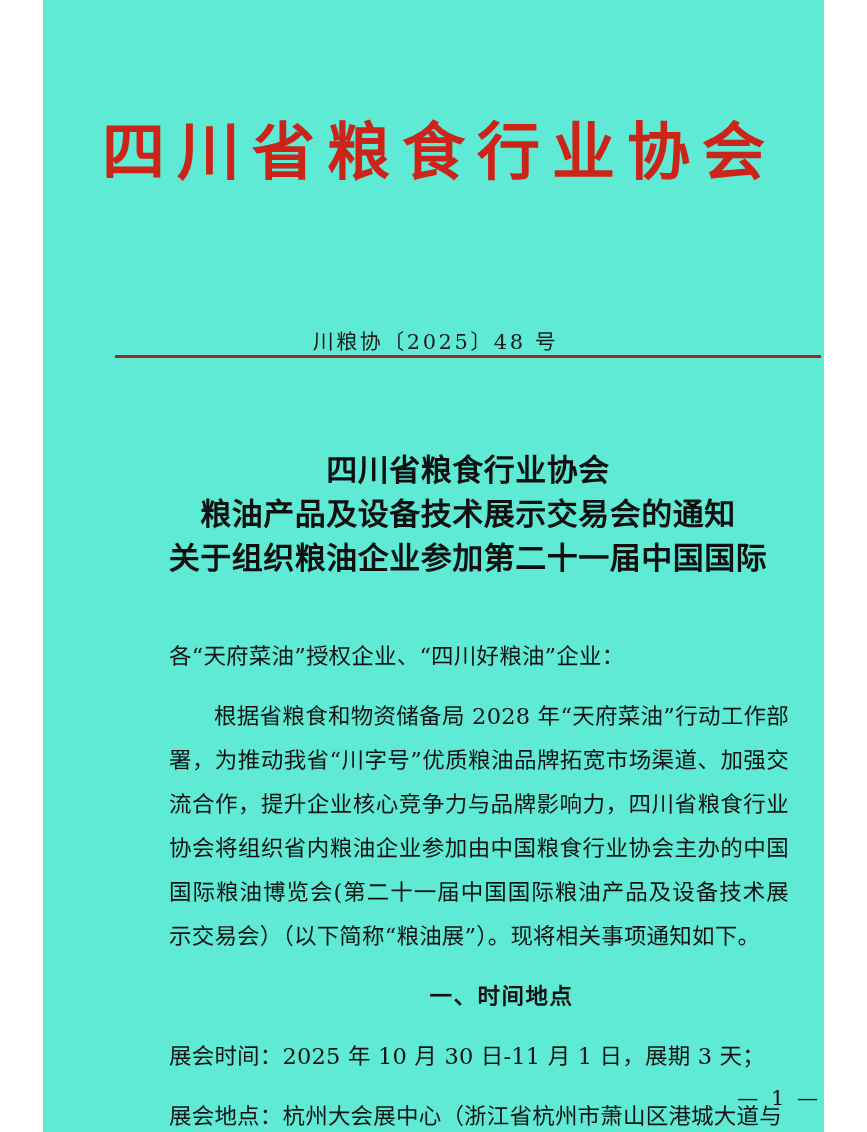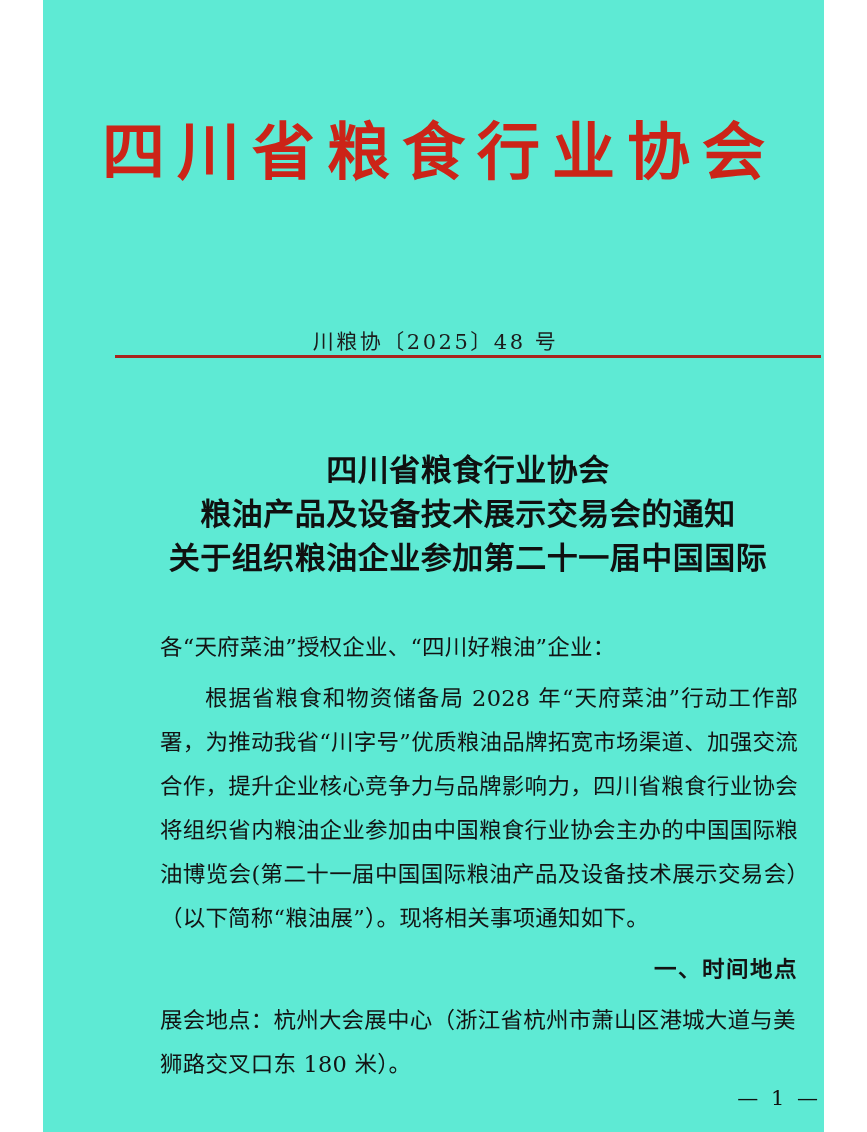--- a/index.html
+++ b/index.html
@@ -94,35 +94,35 @@
     top: 618px;
     left: 110px;
     width: 652px;
   }
 
   .p {
     font-family: "DejaVu Serif", "Liberation Serif", serif;
     font-size: 22.5px;
     line-height: 44px;
     color: #131313;
-    margin: 7px;
+    margin: 16px;
     text-align: justify;
     text-justify: inter-ideograph;
     letter-spacing: 0.2px;
   }
 
   .p.indent {
     text-indent: 45px;
   }
 
   .p.section-heading {
     font-weight: bold;
     text-indent: 45px;
     letter-spacing: 1.5px;
-    text-align: right;
+    text-align: center;
   }
 
   .p.tight {
     text-align: left;
   }
 
   
   .page-number {
     position: absolute;
     bottom: 22px;
@@ -157,20 +157,21 @@
   </div>
 
   <div class="body-block">
 
     <p class="p tight">各“天府菜油”授权企业、“四川好粮油”企业：</p>
 
     <p class="p indent">根据省粮食和物资储备局 2028 年“天府菜油”行动工作部署，为推动我省“川字号”优质粮油品牌拓宽市场渠道、加强交流合作，提升企业核心竞争力与品牌影响力，四川省粮食行业协会将组织省内粮油企业参加由中国粮食行业协会主办的中国国际粮油博览会(第二十一届中国国际粮油产品及设备技术展示交易会）（以下简称“粮油展”）。现将相关事项通知如下。</p>
 
     <p class="p section-heading">一、时间地点</p>
 
+    <p class="p tight">展会时间：2025 年 10 月 30 日-11 月 1 日，展期 3 天；</p>
 
     <p class="p tight">展会地点：杭州大会展中心（浙江省杭州市萧山区港城大道与美狮路交叉口东 180 米）。</p>
 
   </div>
 
   <div class="page-number">— 1 —</div>
 
 </div>
 
 </body></html>

